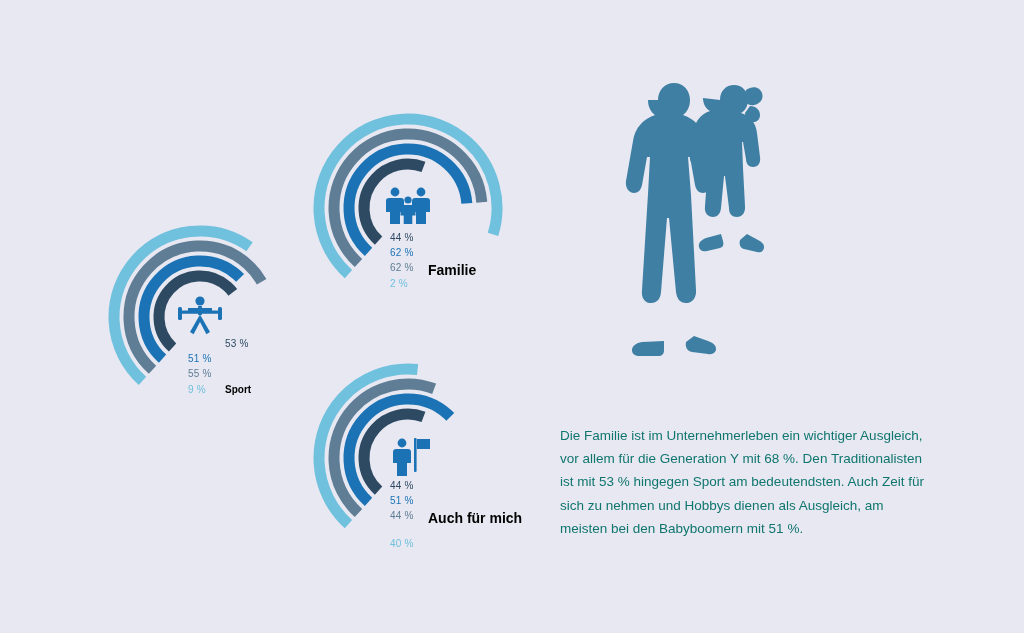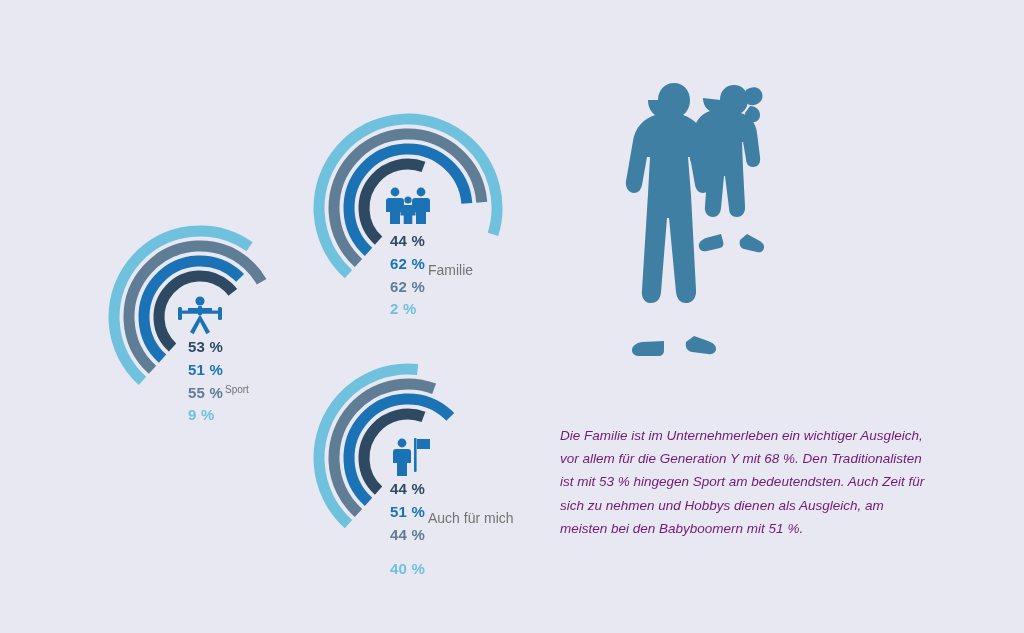--- a/index.html
+++ b/index.html
@@ -23,33 +23,33 @@
 
   
   .gauge-group {
     position: absolute;
   }
   .gauge-svg {
     display: block;
   }
   .gauge-label {
     position: absolute;
-    font-weight: normal;
-    color: #737373;
+    font-weight: bold;
+    color: #000000;
     white-space: nowrap;
     text-align: right;
   }
   .legend {
     position: absolute;
     display: flex;
     flex-direction: column;
   }
   .legend-item {
-    font-size: 15px;
-    font-weight: bold;
+    font-size: 10px;
+    font-weight: normal;
     line-height: 1.52;
     letter-spacing: 0.2px;
     white-space: nowrap;
   }
 
   
   .headline {
     position: absolute;
     left: 560px;
     top: 372px;
@@ -58,22 +58,21 @@
     color: #1b73b5;
     letter-spacing: 0.2px;
   }
   .bodytext {
     position: absolute;
     left: 560px;
     top: 424px;
     width: 370px;
     font-size: 13.5px;
     line-height: 1.72;
-    color: #701a75;
-    font-style: italic;
+    color: #0f766e;
   }
 
   
   .silhouette {
     position: absolute;
     left: 600px;
     top: 60px;
   }
 </style>
 </head>
@@ -96,21 +95,21 @@
         <rect x="-22" y="-10" width="4" height="13" rx="1.6"></rect>
         <rect x="18" y="-10" width="4" height="13" rx="1.6"></rect>
         <rect x="-19" y="-6.5" width="38" height="3.2" rx="1.6"></rect>
         <path d="M-12,-9 L12,-9 L12,-5.2 L-12,-5.2 Z"></path>
         <path d="M-1.9,-11 h3.8 v9 h-3.8 z"></path>
         <path d="M0,-2.5 L-10,15 l3.6,2.2 L0,5 l6.4,12.2 L10,15 Z"></path>
       </g>
     </svg>
     <div class="gauge-label" style="left:120px; top:162px; font-size:10px;">Sport</div>
     <div class="legend" style="left:83px; top:114px;">
-      <span class="legend-item" style="color:#2e4a63;">53 %</span>
+      <span class="legend-item" style="color:#2e4a63;margin-left:37px;">53 %</span>
       <span class="legend-item" style="color:#1b73b5;">51 %</span>
       <span class="legend-item" style="color:#5f7d94;">55 %</span>
       <span class="legend-item" style="color:#6fc1dd;">9 %</span>
     </div>
   </div>
 
   <div class="gauge-group" style="left:310px; top:110px;">
     <svg class="gauge-svg" width="196" height="196" viewBox="0 0 196 196">
       <g fill="none" stroke-linecap="butt">
         <circle cx="98" cy="98" r="89" stroke="#6fc1dd" stroke-width="11" stroke-dasharray="380.2 179.0" transform="rotate(132 98 98)"></circle>

